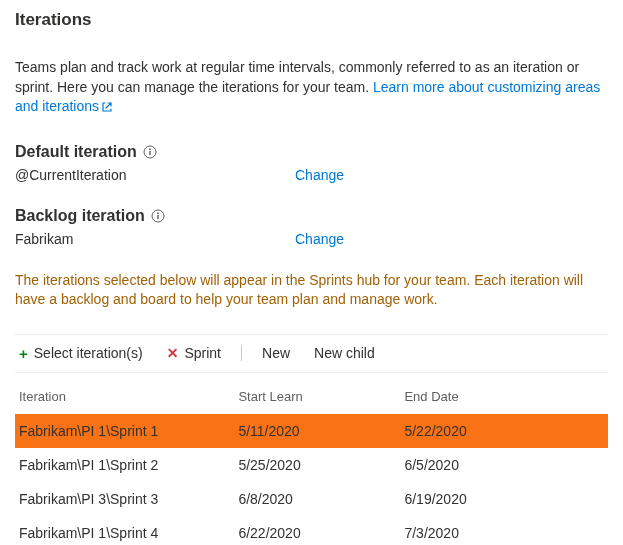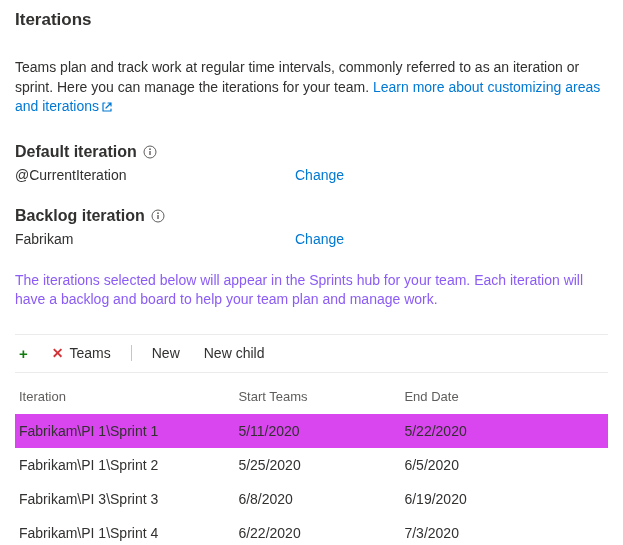--- a/index.html
+++ b/index.html
@@ -56,21 +56,21 @@
       width: 280px;
     }
     .change-link {
       color: #0078d4;
       font-size: 14px;
       cursor: pointer;
     }
     .hint {
       font-size: 14px;
       line-height: 1.4;
-      color: #8b5cf6;
+      color: #a16207;
       margin-bottom: 24px;
     }
     .toolbar {
       display: flex;
       align-items: center;
       gap: 16px;
       padding: 8px 0;
       border-top: 1px solid #edebe9;
       border-bottom: 1px solid #edebe9;
     }
@@ -101,21 +101,21 @@
       font-weight: 400;
       color: #605e5c;
       padding: 10px 8px 10px 4px;
     }
     td {
       font-size: 14px;
       color: #323130;
       padding: 9px 8px 9px 4px;
     }
     tr.selected td {
-      background: #d946ef;
+      background: #f97316;
     }
     th:nth-child(1), td:nth-child(1) { width: 37%; }
     th:nth-child(2), td:nth-child(2) { width: 28%; }
     th:nth-child(3), td:nth-child(3) { width: 35%; }
   </style>
 </head>
 <body>
 
 <h2 class="page-title">Iterations</h2>
 
@@ -153,35 +153,36 @@
 <div class="value-row">
   <span class="value-text">Fabrikam</span>
   <span class="change-link">Change</span>
 </div>
 
 <p class="hint">The iterations selected below will appear in the Sprints hub for your team. Each iteration will have a backlog and board to help your team plan and manage work.</p>
 
 <div class="toolbar">
   <div class="tb-btn">
     <span class="plus-icon">+</span>
+    <span>Select iteration(s)</span>
   </div>
   <div class="tb-btn">
     <span class="x-icon">✕</span>
-    <span>Teams</span>
+    <span>Sprint</span>
   </div>
   <div class="tb-divider"></div>
   <div class="tb-btn">New</div>
   <div class="tb-btn">New child</div>
 </div>
 
 <table>
   <thead>
     <tr>
       <th>Iteration</th>
-      <th>Start Teams</th>
+      <th>Start Learn</th>
       <th>End Date</th>
     </tr>
   </thead>
   <tbody id="iter-body">
       <tr class="selected">
         <td>Fabrikam\PI 1\Sprint 1</td>
         <td>5/11/2020</td>
         <td>5/22/2020</td>
       </tr>
       <tr>

